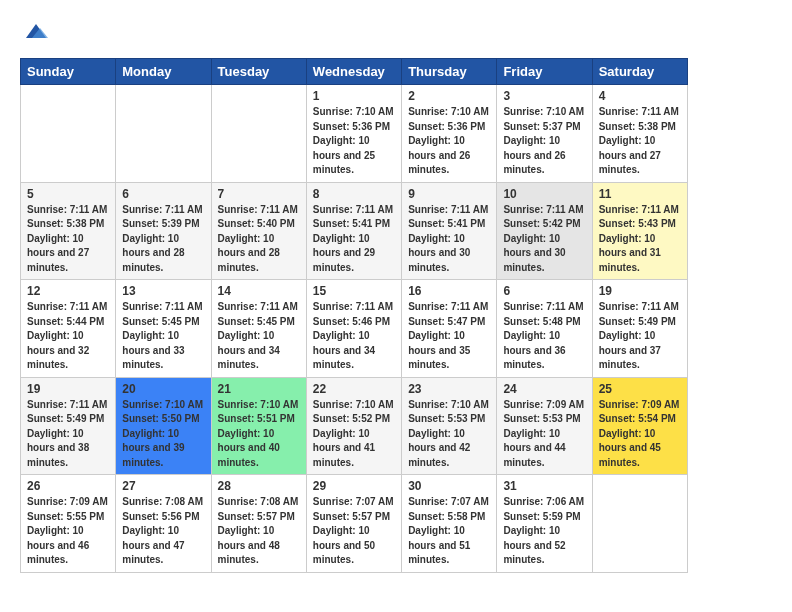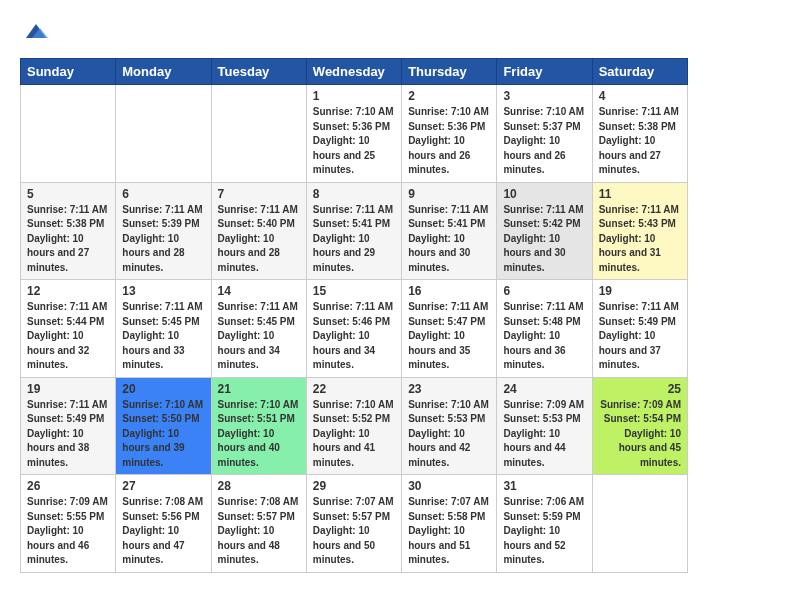--- a/index.html
+++ b/index.html
@@ -273,21 +273,21 @@
             <div class="day-info" style="white-space: pre-line;">Sunrise: 7:10 AM
 Sunset: 5:53 PM
 Daylight: 10 hours and 42 minutes.</div>
           </td>
           <td style="background: rgb(245, 245, 245);">
             <span class="day-number">24</span>
             <div class="day-info" style="white-space: pre-line;">Sunrise: 7:09 AM
 Sunset: 5:53 PM
 Daylight: 10 hours and 44 minutes.</div>
           </td>
-          <td style="background: #bef264; text-align: right;">
+          <td style="background: #fde047;">
             <span class="day-number">25</span>
             <div class="day-info" style="white-space: pre-line;">Sunrise: 7:09 AM
 Sunset: 5:54 PM
 Daylight: 10 hours and 45 minutes.</div>
           </td>
         </tr>
         <tr>
           <td>
             <span class="day-number">26</span>
             <div class="day-info" style="white-space: pre-line;">Sunrise: 7:09 AM

